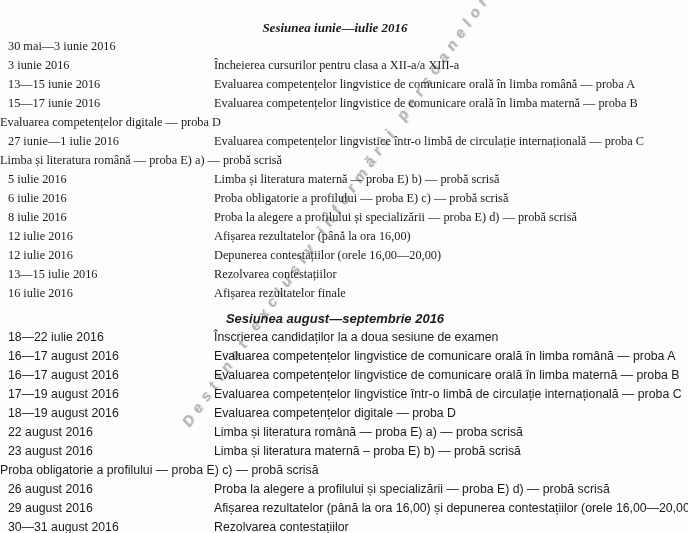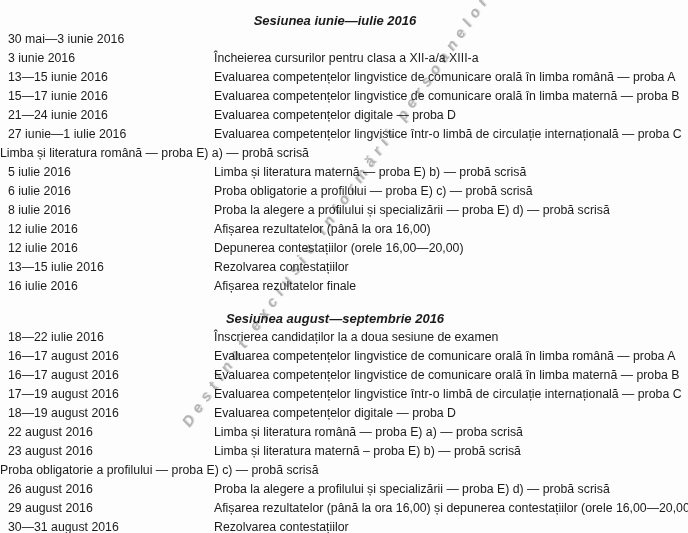--- a/index.html
+++ b/index.html
@@ -35,21 +35,21 @@
     opacity: 0.8;
     pointer-events: none;
     z-index: 1;
   }
   .section {
     position: absolute;
     left: 0;
     width: 688px;
     z-index: 2;
   }
-  .section-june { top: 11px; }
+  .section-june { top: 18px; font-family: Liberation Serif, serif; }
   .section-august { top: 309px; }
   .section-title {
     text-align: center;
     font-size: 13px;
     font-weight: 700;
     font-style: italic;
     line-height: 19px;
     height: 19px;
     padding-right: 18px;
   }
@@ -91,21 +91,20 @@
         </div>
         <div class="calendar-row">
           <div class="date-cell">13—15 iunie 2016</div>
           <div class="event-cell">Evaluarea competențelor lingvistice de comunicare orală în limba română — proba A</div>
         </div>
         <div class="calendar-row">
           <div class="date-cell">15—17 iunie 2016</div>
           <div class="event-cell">Evaluarea competențelor lingvistice de comunicare orală în limba maternă — proba B</div>
         </div>
         <div class="calendar-row">
-          <div class="date-cell">21—24 iunie 2016</div>
           <div class="event-cell">Evaluarea competențelor digitale — proba D</div>
         </div>
         <div class="calendar-row">
           <div class="date-cell">27 iunie—1 iulie 2016</div>
           <div class="event-cell">Evaluarea competențelor lingvistice într-o limbă de circulație internațională — proba C</div>
         </div>
         <div class="calendar-row">
           <div class="event-cell">Limba și literatura română — proba E) a) — probă scrisă</div>
         </div>
         <div class="calendar-row">

